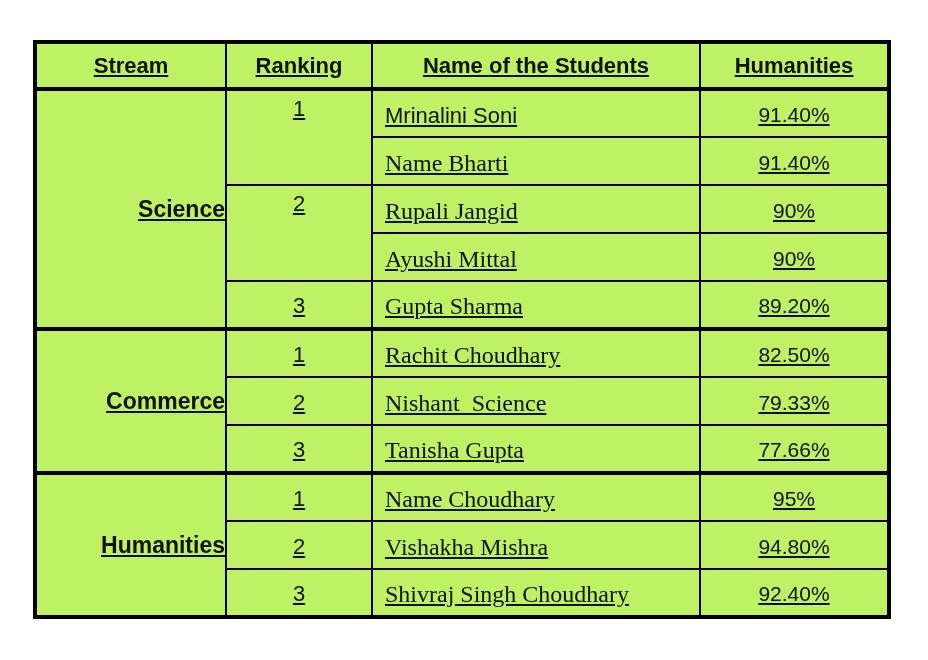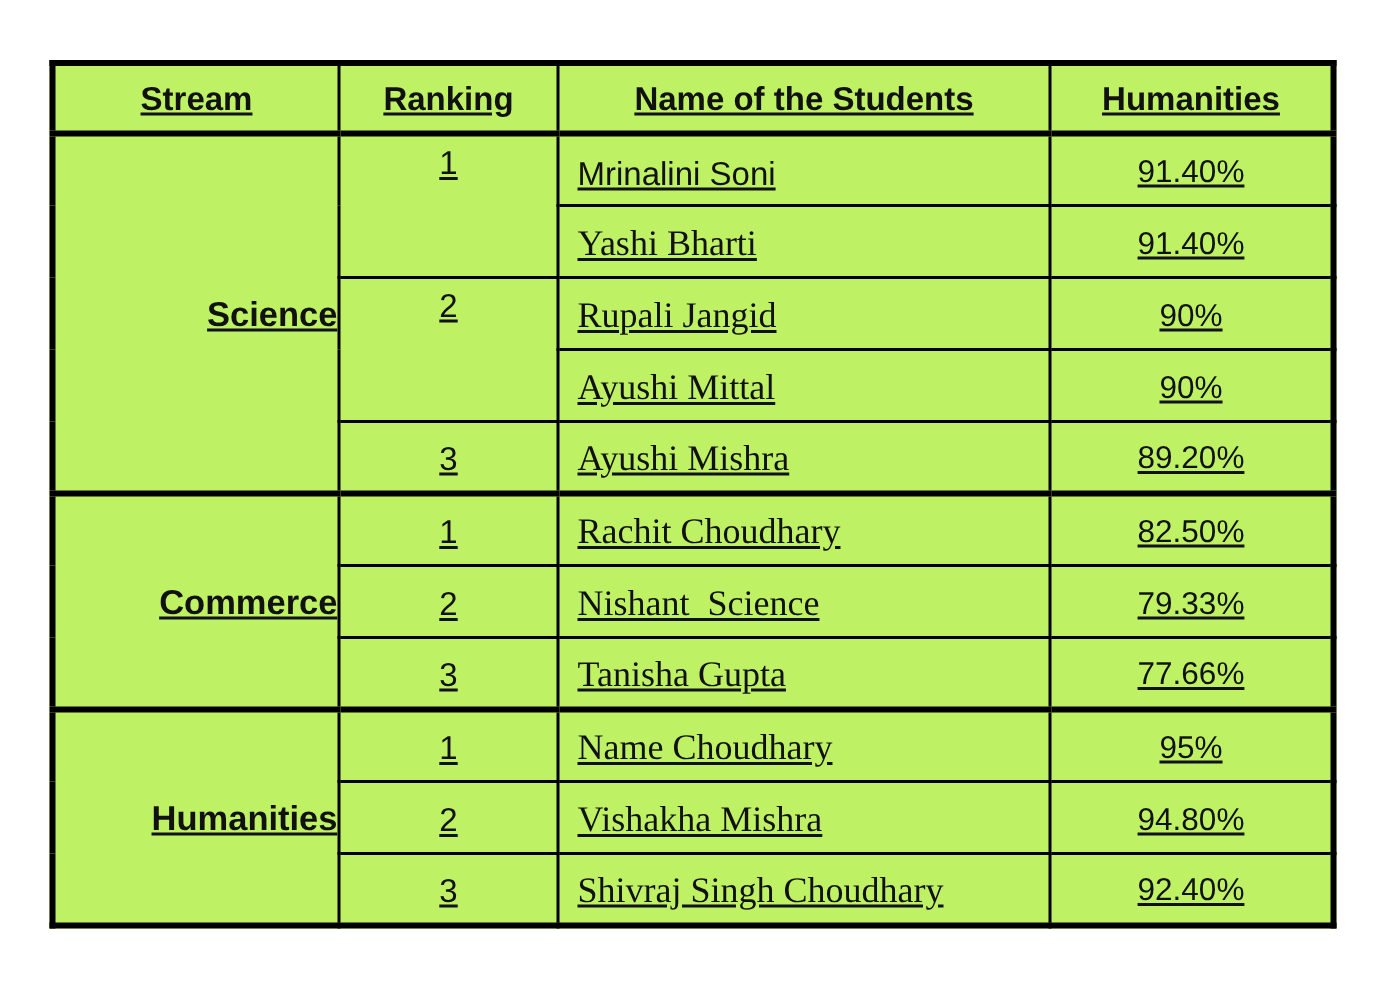--- a/index.html
+++ b/index.html
@@ -105,35 +105,35 @@
     </thead>
     <tbody>
 
       <tr class="section-start">
         <td class="stream" rowspan="5">Science</td>
         <td class="rank rank-top" rowspan="2">1</td>
         <td class="name sans">Mrinalini Soni</td>
         <td class="pct">91.40%</td>
       </tr>
       <tr>
-        <td class="name">Yashi Bharti</td>
+        <td class="name">Name Bharti</td>
         <td class="pct">91.40%</td>
       </tr>
       <tr>
         <td class="rank rank-top" rowspan="2">2</td>
         <td class="name">Rupali Jangid</td>
         <td class="pct">90%</td>
       </tr>
       <tr>
         <td class="name">Ayushi Mittal</td>
         <td class="pct">90%</td>
       </tr>
       <tr>
         <td class="rank">3</td>
-        <td class="name">Ayushi Mishra</td>
+        <td class="name">Gupta Sharma</td>
         <td class="pct">89.20%</td>
       </tr>
 
       <tr class="section-start">
         <td class="stream" rowspan="3">Commerce</td>
         <td class="rank">1</td>
         <td class="name">Rachit Choudhary</td>
         <td class="pct">82.50%</td>
       </tr>
       <tr>

